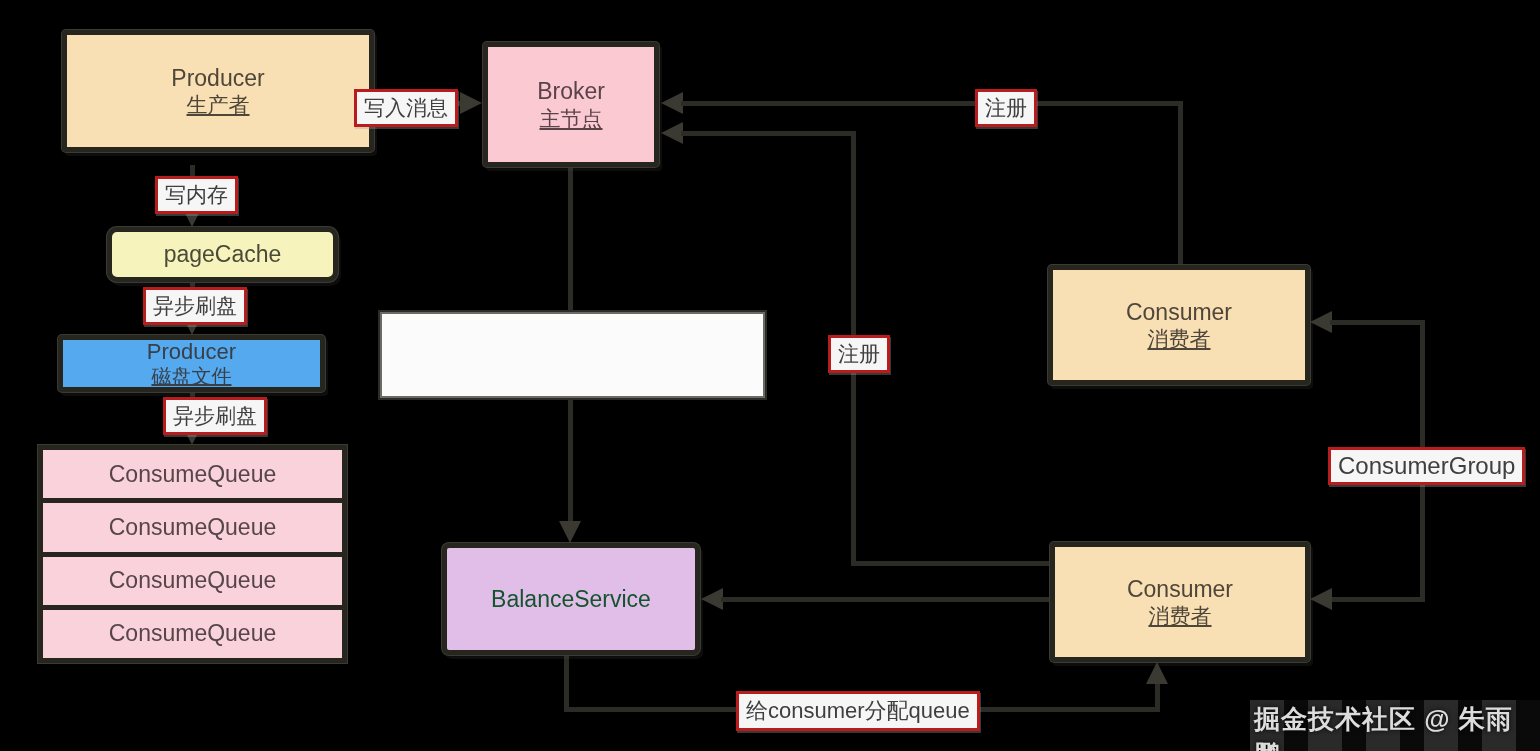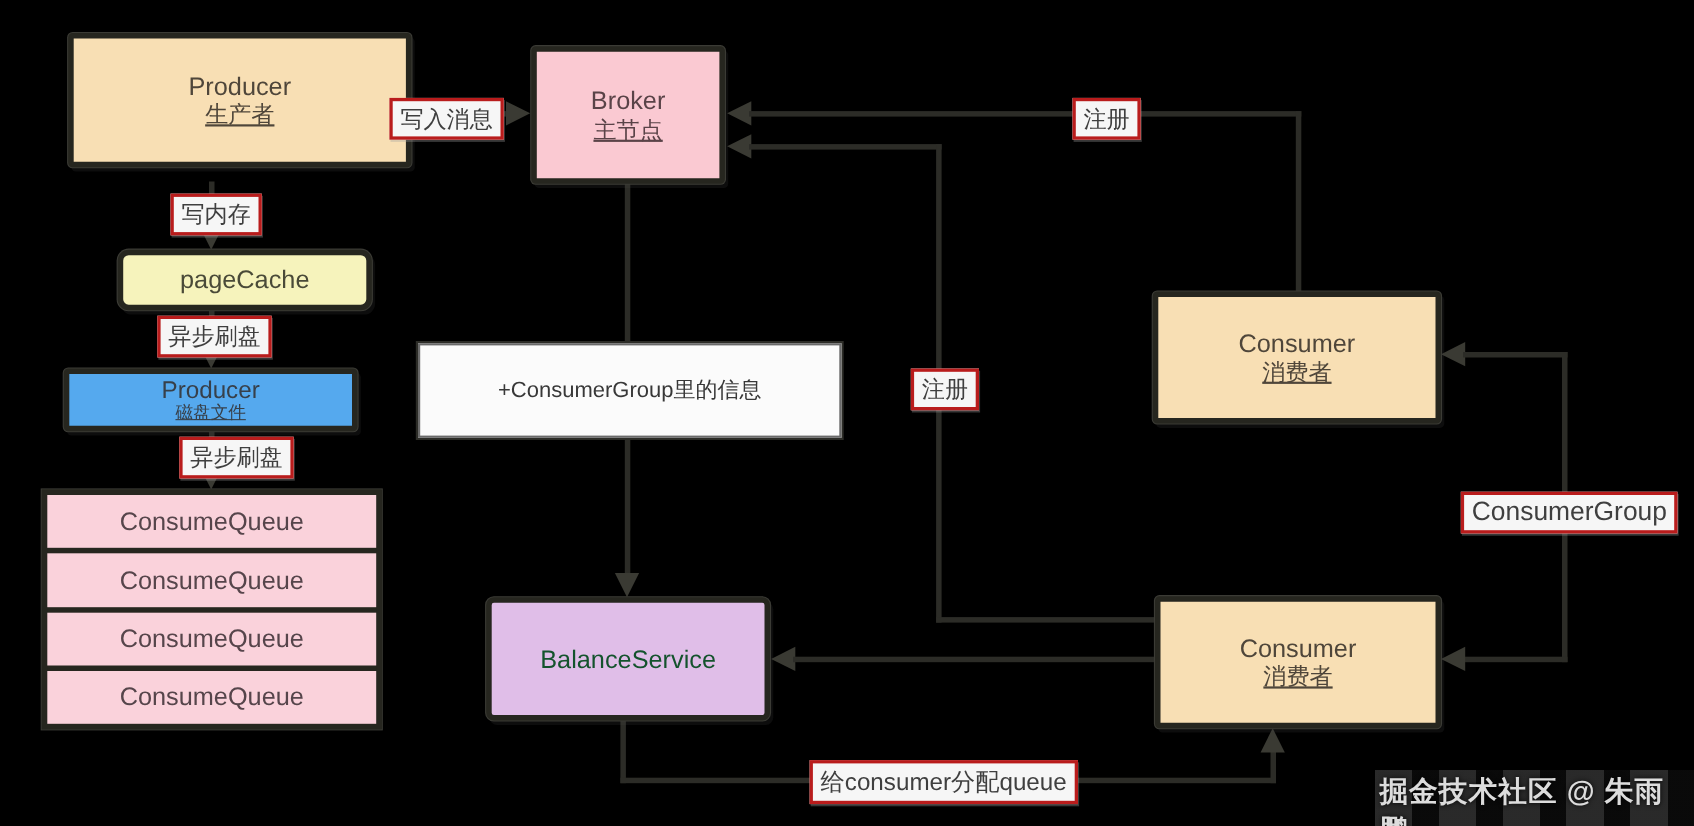--- a/index.html
+++ b/index.html
@@ -108,21 +108,21 @@
     <div class="t">Broker</div>
     <div class="s">主节点</div>
   </div>
 
   <div class="node yellow" style="left:77px;top:227px;width:231px;height:55px;">
     <div class="t">pageCache</div>
   </div>
 
   <div class="node blue" style="left:58px;top:335px;width:267px;height:57px;line-height:1.15;">
     <div class="t" style="font-size:22px;">Producer</div>
-    <div class="s" style="font-size:16px;">磁盘文件</div>
+    <div class="s" style="font-size:20px;">磁盘文件</div>
   </div>
 
   <div class="queue-stack" style="left:38px;top:445px;width:309px;height:218px;text-align:center;">
     <div class="queue-row">ConsumeQueue</div>
     <div class="queue-row">ConsumeQueue</div>
     <div class="queue-row">ConsumeQueue</div>
     <div class="queue-row">ConsumeQueue</div>
   </div>
 
   <div class="node purple" style="left:442px;top:543px;width:258px;height:112px;">
@@ -142,18 +142,17 @@
   <div class="chip" style="left:354px;top:89px;">写入消息</div>
   <div class="chip" style="left:155px;top:176px;">写内存</div>
   <div class="chip" style="left:143px;top:287px;">异步刷盘</div>
   <div class="chip" style="left:163px;top:397px;">异步刷盘</div>
   <div class="chip" style="left:975px;top:89px;">注册</div>
   <div class="chip" style="left:828px;top:335px;">注册</div>
   <div class="chip" style="left:1328px;top:447px;font-size:24px;">ConsumerGroup</div>
   <div class="chip" style="left:736px;top:691px;font-size:22px;">给consumer分配queue</div>
 
   <div class="note" style="left:380px;top:312px;width:385px;height:86px;">
-    <div>+ConsumerGroup里的信息</div>
   </div>
 
   <div class="watermark">掘金技术社区 @ 朱雨鹏</div>
 
 </div>
 
 </body></html>

